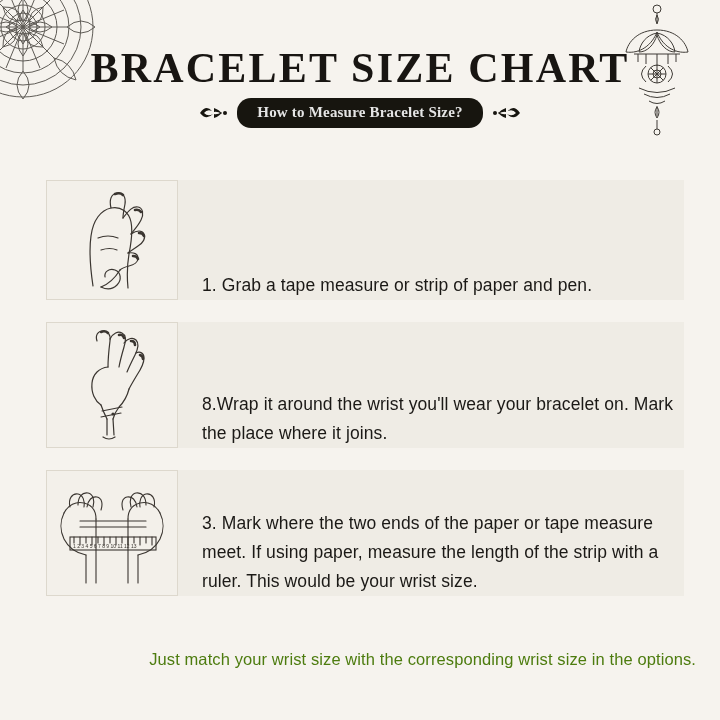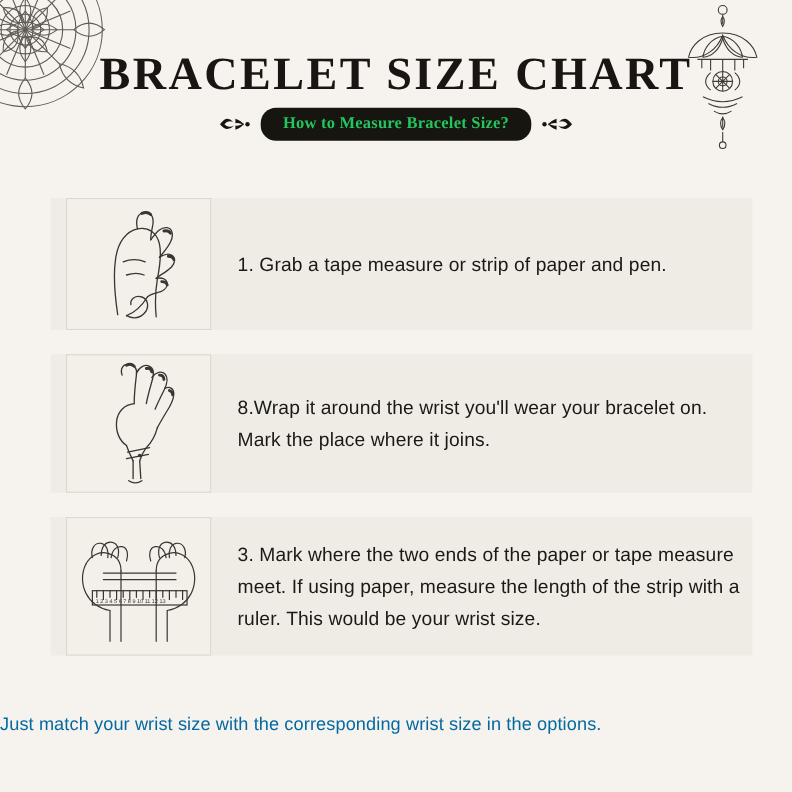--- a/index.html
+++ b/index.html
@@ -57,43 +57,43 @@
     gap: 9px;
     margin-top: 8px;
   }
   .flourish {
     width: 30px;
     height: 20px;
     flex: none;
   }
   .subtitle-pill {
     background: #17150f;
-    color: #22c55e;
+    color: #e5e5e5;
     border-radius: 14px;
     padding: 6px 20px 7px;
     font-family: "Liberation Serif", serif;
     font-weight: 700;
     font-size: 15px;
     letter-spacing: 0.2px;
     white-space: nowrap;
   }
 
   
   .steps {
     position: absolute;
     top: 180px;
     left: 0;
     width: 720px;
   }
   .step {
     position: relative;
     display: flex;
-    align-items: center;
+    align-items: flex-end;
     margin-bottom: 22px;
-    padding-left: 60px;
+    padding-left: 46px;
   }
   .step-band {
     position: absolute;
     left: 46px;
     top: 0;
     right: 36px;
     bottom: 0;
     background: #efece5;
   }
   .thumb {
@@ -126,23 +126,23 @@
   .step2 .thumb { height: 126px; }
   .step2 { height: 126px; }
   .step3 .thumb { height: 126px; }
   .step3 { height: 126px; }
 
   .footnote {
     position: absolute;
     left: 0;
     top: 650px;
     width: 696px;
-    text-align: left;
+    text-align: right;
     font-size: 16.5px;
-    color: #0369a1;
+    color: #4d7c0f;
     letter-spacing: 0.1px;
   }
 </style>
 </head>
 <body>
 
 <svg class="mandala-tl" viewBox="0 0 150 150">
   <g stroke="#2b2722" stroke-width="1" fill="none">
     <circle cx="75" cy="75" r="14"></circle>
     <circle cx="75" cy="75" r="22"></circle>

